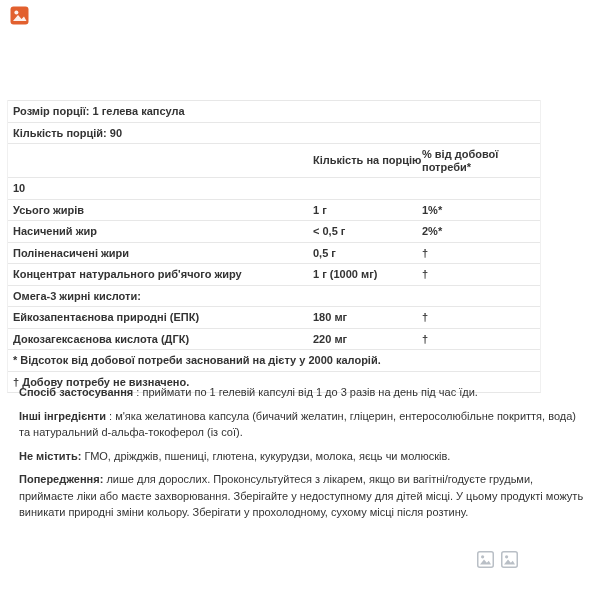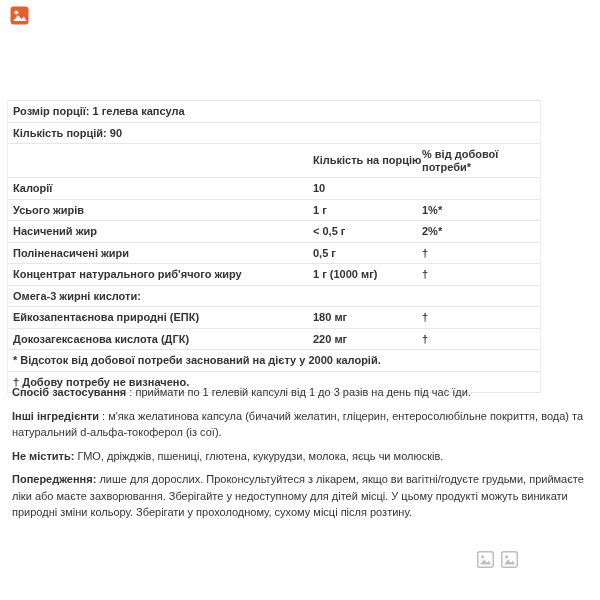--- a/index.html
+++ b/index.html
@@ -32,21 +32,21 @@
   .sf-row .c1 { flex:0 0 300px; }
   .sf-row .c2 { flex:0 0 109px; }
   .sf-row .c3 { flex:1 1 auto; }
   .sf-row.footnote { font-weight:bold; }
 
   
   .textblock {
     position:absolute; left:8px; top:384px; width:576px;
     font-size:11px; line-height:16.5px; color:#333333;
   }
-  .textblock p { margin:0 0 7px 4px; font-weight:normal; }
+  .textblock p { margin:0 0 7px 11px; font-weight:normal; }
   .textblock .lead { font-weight:bold; }
 
   
   .bottom-ph { position:absolute; left:477px; top:551px; display:flex; gap:7px; }
   .bottom-ph .ph { width:17px; height:17px; }
 </style>
 </head>
 <body>
 
 <div class="logo-ph">
@@ -67,21 +67,20 @@
     <span class="c1">Кількість порцій: 90</span>
   </div>
 
   <div class="sf-row">
     <span class="c1"></span>
     <span class="c2">Кількість на порцію</span>
     <span class="c3">% від добової потреби*</span>
   </div>
 
   <div class="sf-row">
-    <span class="c1">Калорії</span>
     <span class="c2">10</span>
     <span class="c3"></span>
   </div>
 
   <div class="sf-row">
     <span class="c1">Усього жирів</span>
     <span class="c2">1 г</span>
     <span class="c3">1%*</span>
   </div>
 

